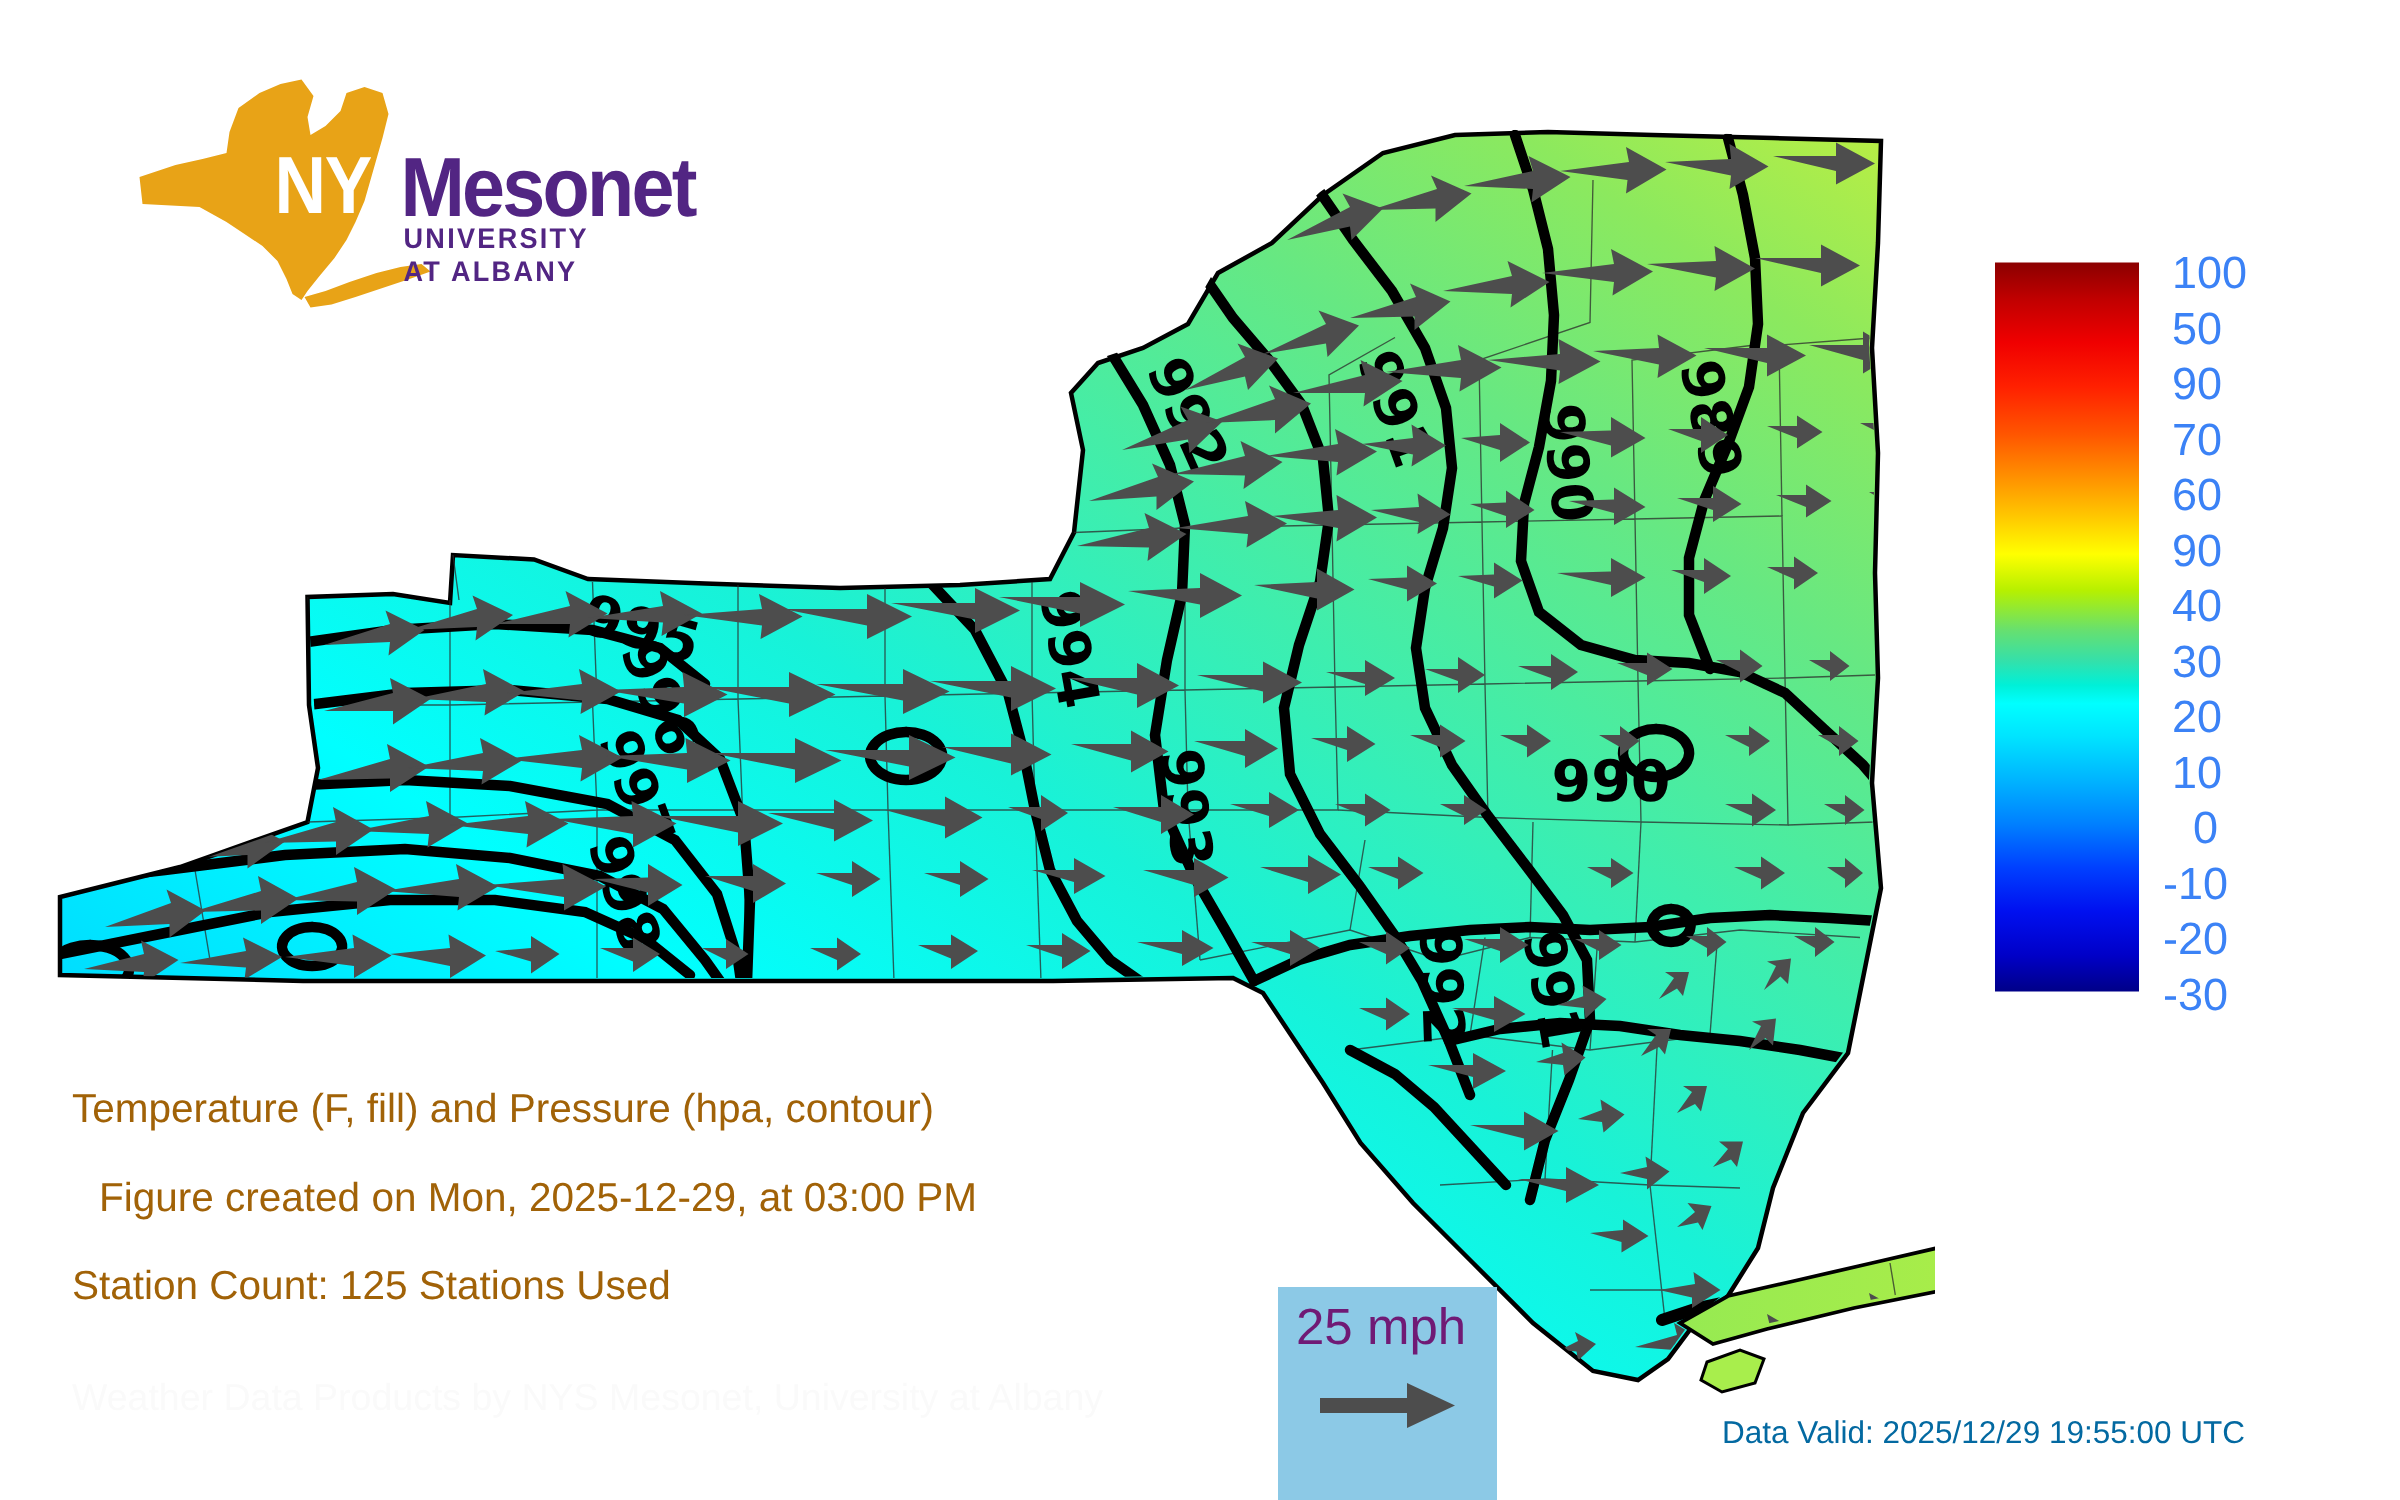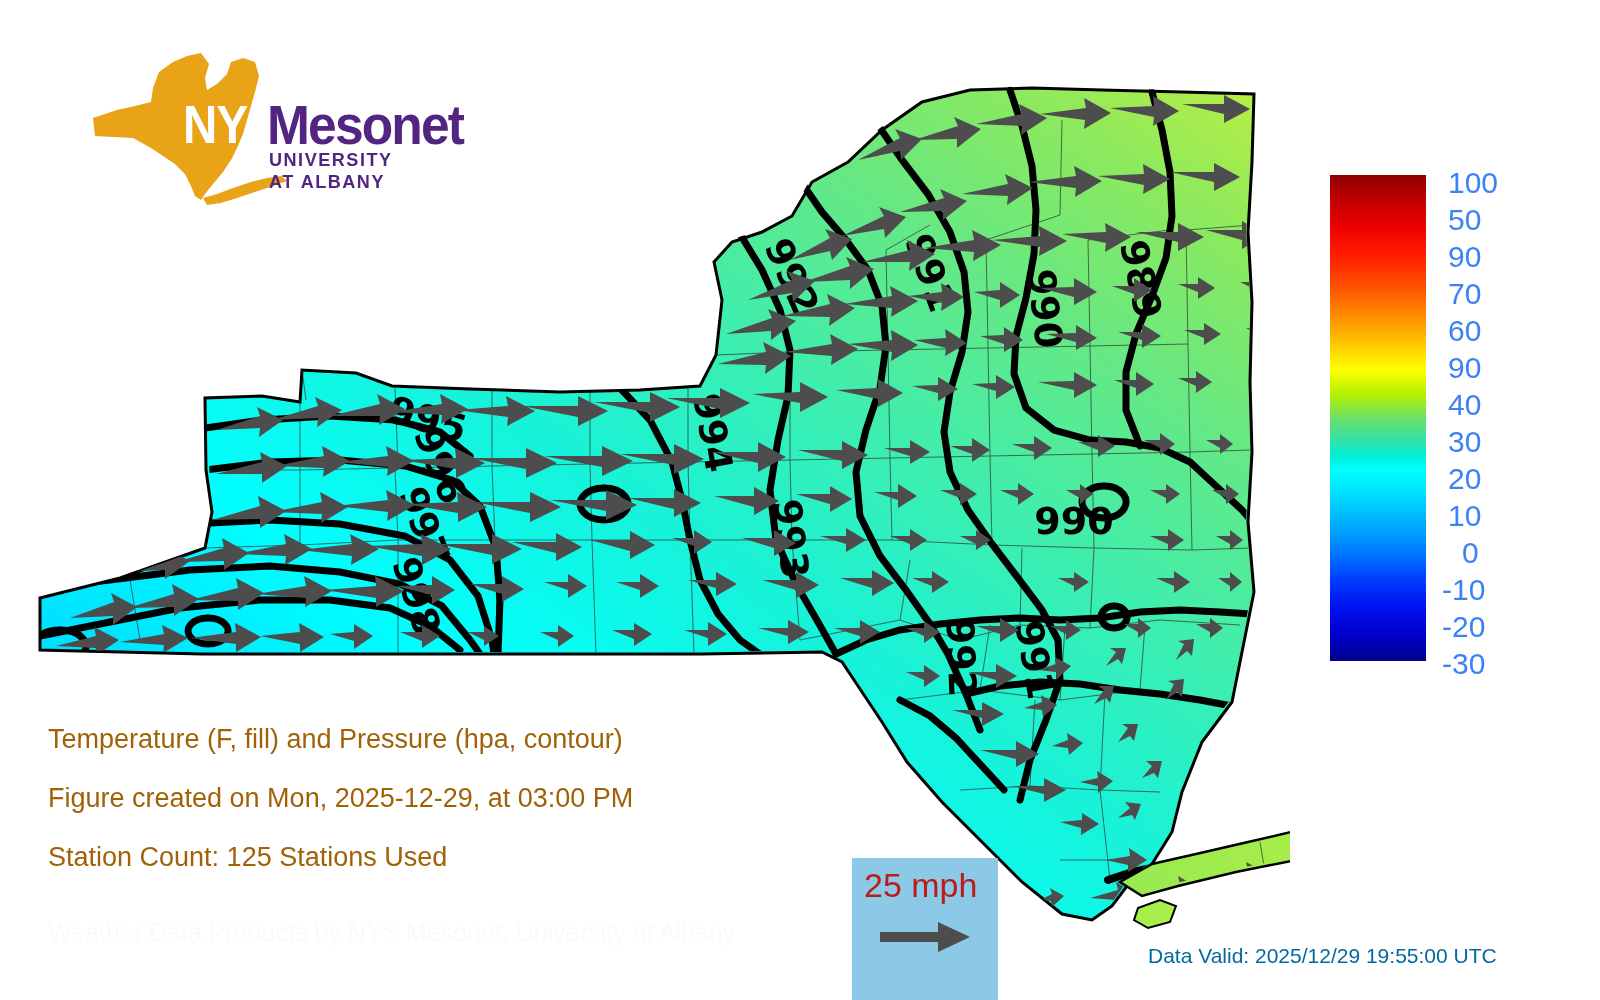--- a/index.html
+++ b/index.html
@@ -46,28 +46,28 @@
               #0040ff  83.0%,
               #0010f0  89.0%,
               #0000c8  95.0%,
               #000088 100.0%);}
   .cb-tick{position:absolute;left:118px;font-size:30px;line-height:30px;
            color:#3b82f6;white-space:nowrap;}
 
   
   .caption{position:absolute;left:48px;font-size:27px;color:#a16207;white-space:nowrap;}
   #cap0{top:724px;}
-  #cap1{top:783px;}
+  #cap1{top:783px;margin-left:18px;}
   #cap2{top:842px;}
   #cap-faint{top:918px;font-size:25px;color:#fafafa;}
 
   
   #windlegend{position:absolute;left:852px;top:858px;width:146px;height:142px;
               background:#8cc9e6;}
-  #windlegend .wl-label{position:absolute;left:12px;top:8px;font-size:34px;color:#b91c1c;
+  #windlegend .wl-label{position:absolute;left:12px;top:8px;font-size:34px;color:#701a75;
                         white-space:nowrap;}
   #windlegend .wl-arrow{position:absolute;left:28px;top:62px;}
 
   
   #datavalid{position:absolute;left:1148px;top:944px;font-size:21px;color:#0369a1;
              white-space:nowrap;}
 </style>
 </head>
 <body>
 

